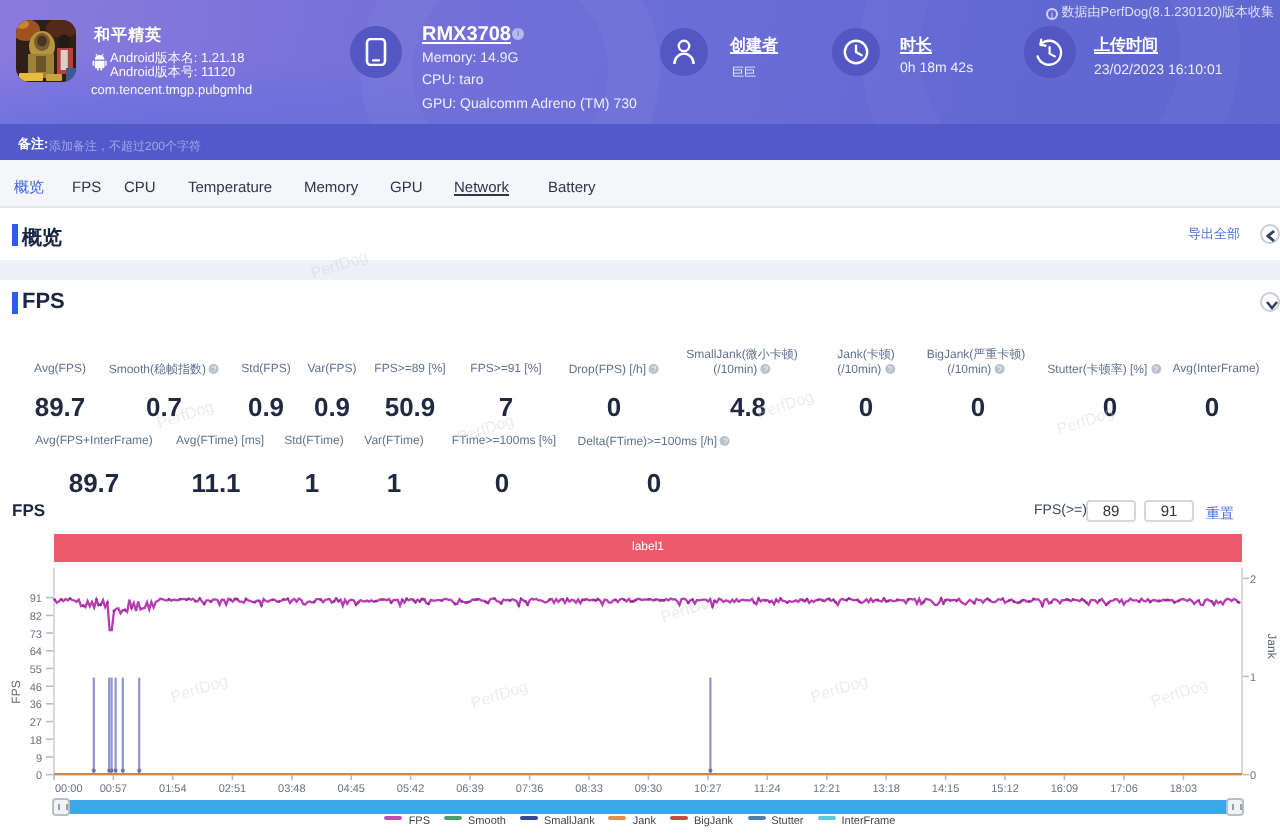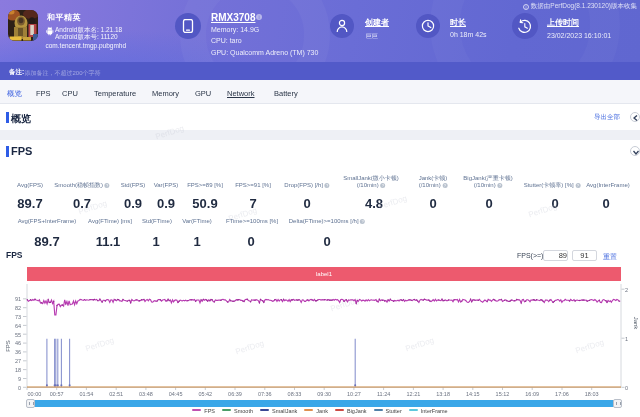--- a/index.html
+++ b/index.html
@@ -197,21 +197,21 @@
 <div class="wm" style="left:528px;top:206px;">PerfDog</div>
 <div class="wm" style="left:85px;top:340px;">PerfDog</div>
 <div class="wm" style="left:235px;top:343px;">PerfDog</div>
 <div class="wm" style="left:405px;top:340px;">PerfDog</div>
 <div class="wm" style="left:575px;top:342px;">PerfDog</div>
 <div class="wm" style="left:155px;top:128px;">PerfDog</div>
 <div class="wm" style="left:330px;top:300px;">PerfDog</div>
 
 <div id="ctitle">FPS</div>
 <div id="fpsge">FPS(&gt;=)</div>
-<div class="inpbox" style="left:543px;text-align:right;">89</div>
+<div class="inpbox" style="left:543px;">89</div>
 <div class="inpbox" style="left:572px;">91</div>
 <div id="reset">重置</div>
 <div id="redbar">label1</div>
 <svg class="abs" style="left:0;top:0" width="640" height="417" viewBox="0 0 640 417">
 <g font-family="Liberation Sans, sans-serif" font-size="5.5" fill="#6b7280">
 <text x="21" y="389.6" text-anchor="end">0</text>
       <text x="21" y="380.8" text-anchor="end">9</text>
       <text x="21" y="371.9" text-anchor="end">18</text>
       <text x="21" y="363.1" text-anchor="end">27</text>
       <text x="21" y="354.2" text-anchor="end">36</text>

